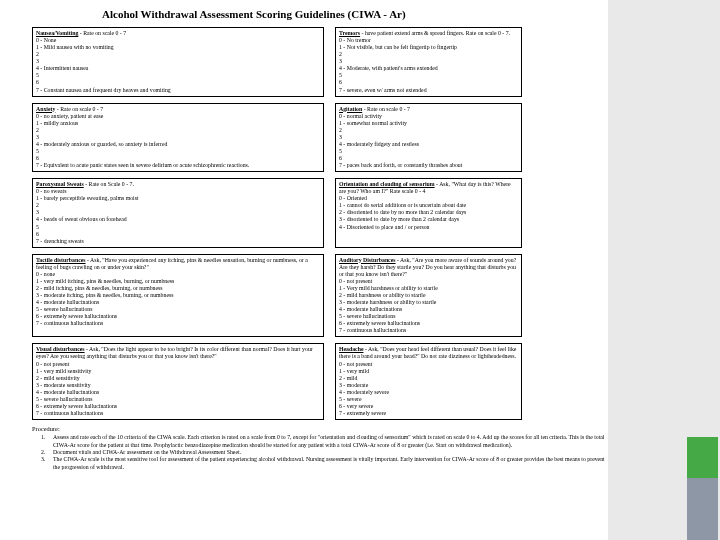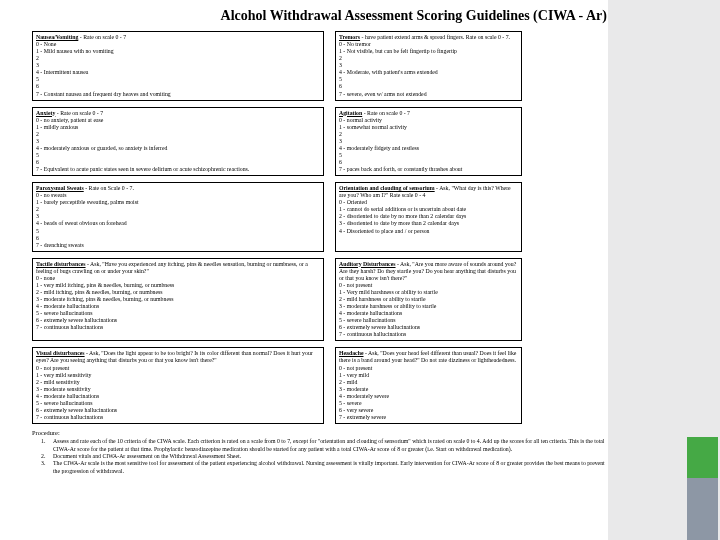--- a/index.html
+++ b/index.html
@@ -21,23 +21,23 @@
     width: 31px; height: 41px;
   }
   .accent-slate {
     position: absolute; right: 2px; top: 478px;
     width: 31px; height: 62px;
   }
   .page {
     position: absolute; left: 32px; top: 8px; width: 575px;
   }
   .page-title {
-    text-align: right;
+    text-align: left;
     font-weight: bold;
-    font-size: 14px;
+    font-size: 11px;
     padding-left: 70px;
     margin-bottom: 7px;
   }
   .criteria-grid {
     display: grid;
     grid-template-columns: 292px 187px;
     column-gap: 11px;
     row-gap: 6px;
   }
   .box {

